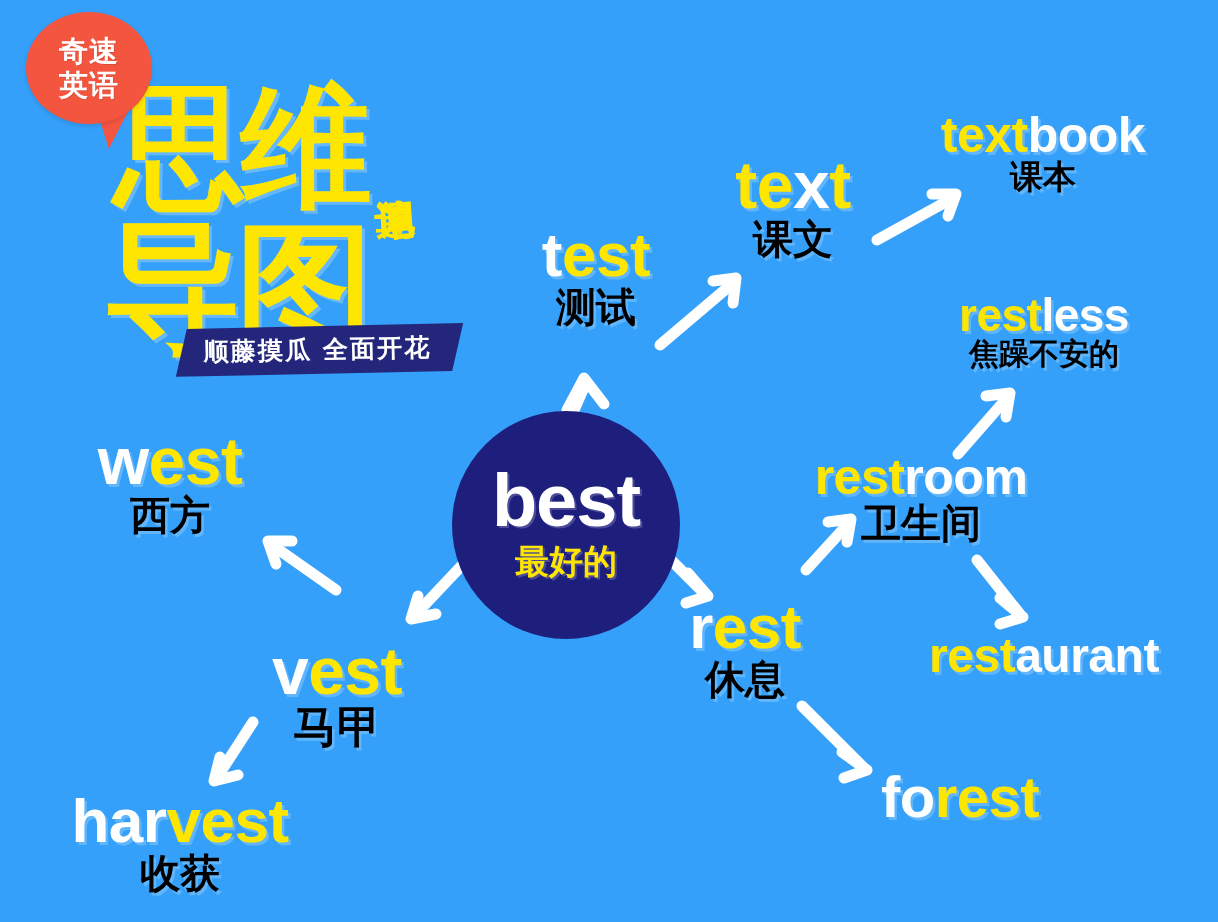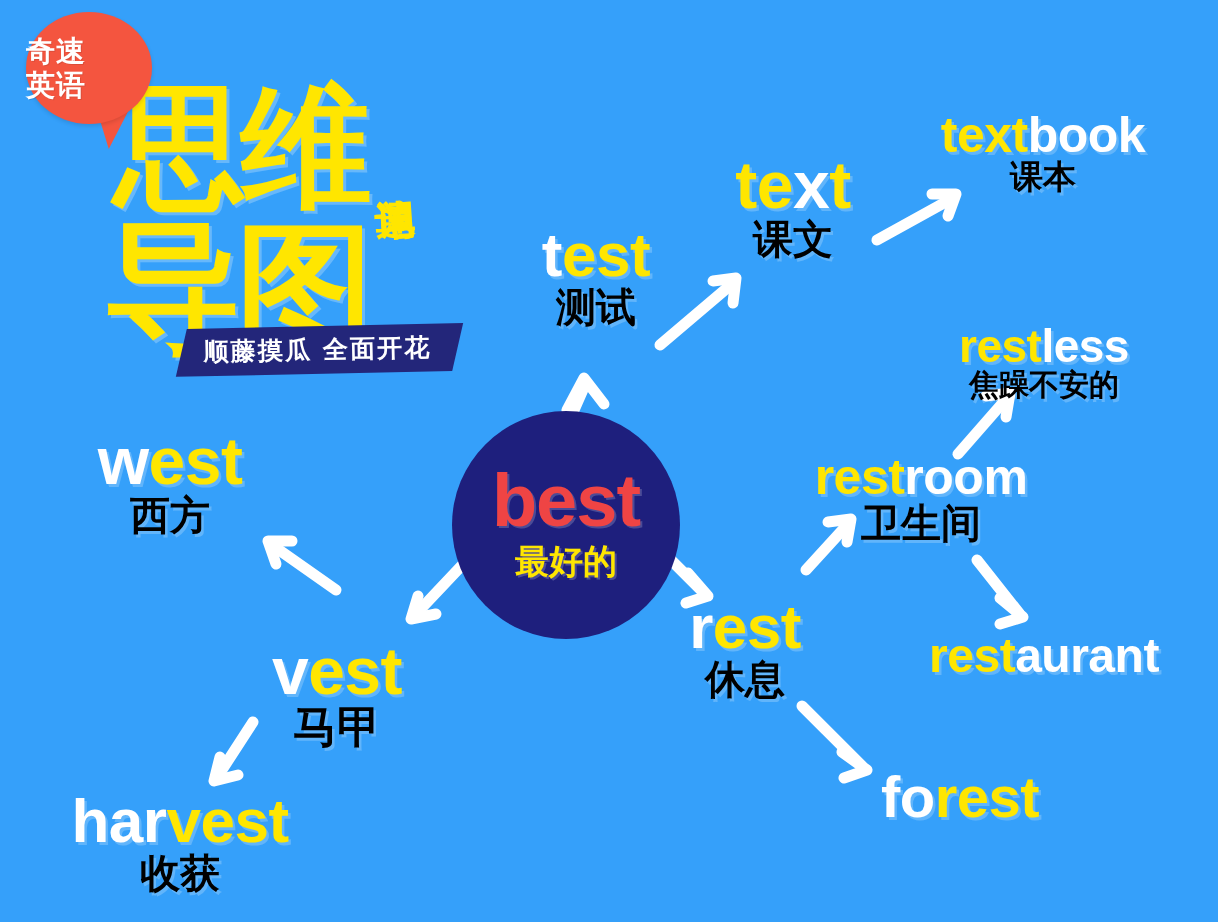--- a/index.html
+++ b/index.html
@@ -41,21 +41,21 @@
     position: absolute;
     left: 26px;
     top: 12px;
     width: 126px;
     height: 112px;
     background: #f4553f;
     border-radius: 50% 50% 50% 50%;
     z-index: 3;
     display: flex;
     flex-direction: column;
-    align-items: flex-start;
+    align-items: center;
     justify-content: center;
     box-shadow: 0 2px 4px rgba(0,0,0,0.12);
   }
   #badge-tail {
     position: absolute;
     left: 96px;
     top: 96px;
     width: 0; height: 0;
     border-left: 10px solid transparent;
     border-right: 34px solid transparent;
@@ -123,21 +123,21 @@
     height: 228px;
     border-radius: 50%;
     background: #1e1f7d;
     z-index: 5;
     display: flex;
     flex-direction: column;
     align-items: center;
     justify-content: center;
   }
   #center-node .en {
-    color: #ef4444;
+    color: #ffffff;
     font-size: 74px;
     font-weight: bold;
     line-height: 0.98;
     letter-spacing: -1px;
     text-shadow: 2px 2px 0 rgba(255,255,255,0.20);
   }
   #center-node .cn {
     color: #ffe600;
     font-size: 34px;
     font-weight: bold;
@@ -278,21 +278,21 @@
   </div>
 
   <div class="word-node ctr" style="left:898px; top:110px; width:290px;">
     <div class="en" style="font-size:50px;">
       <span class="seg-y">text</span><span class="seg-w">book</span>
     </div>
     <span class="cn" style="font-size:33px;">课本</span>
   </div>
 
   <div class="word-node ctr" style="left:920px; top:292px; width:248px;">
-    <div class="en" style="font-size:46px;margin-top:31px;">
+    <div class="en" style="font-size:46px;">
       <span class="seg-y">rest</span><span class="seg-w">less</span>
     </div>
     <span class="cn" style="font-size:30px;">焦躁不安的</span>
   </div>
 
   <div class="word-node ctr" style="left:782px; top:452px; width:278px;">
     <div class="en" style="font-size:50px;">
       <span class="seg-y">rest</span><span class="seg-w">room</span>
     </div>
     <span class="cn" style="font-size:40px;">卫生间</span>

